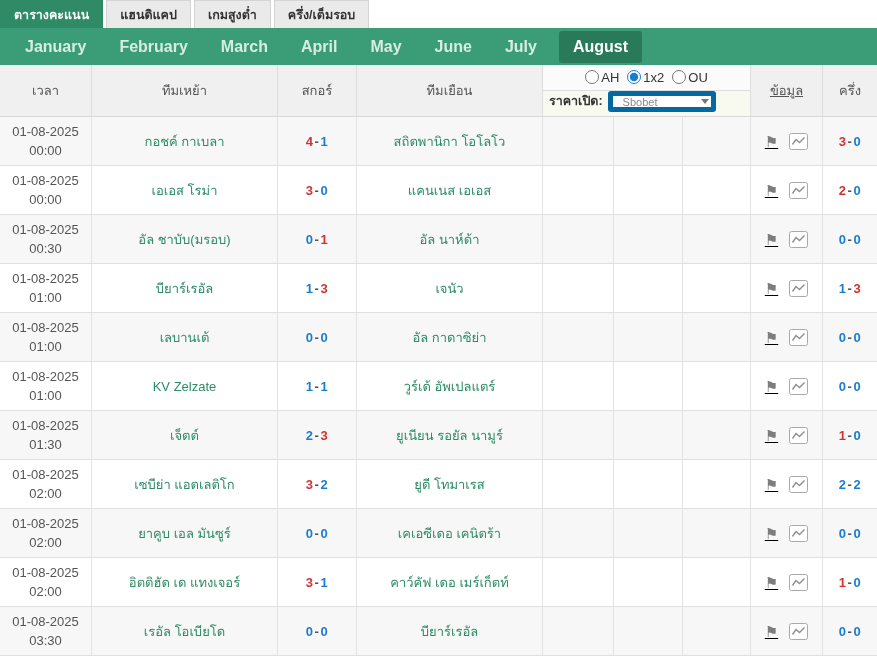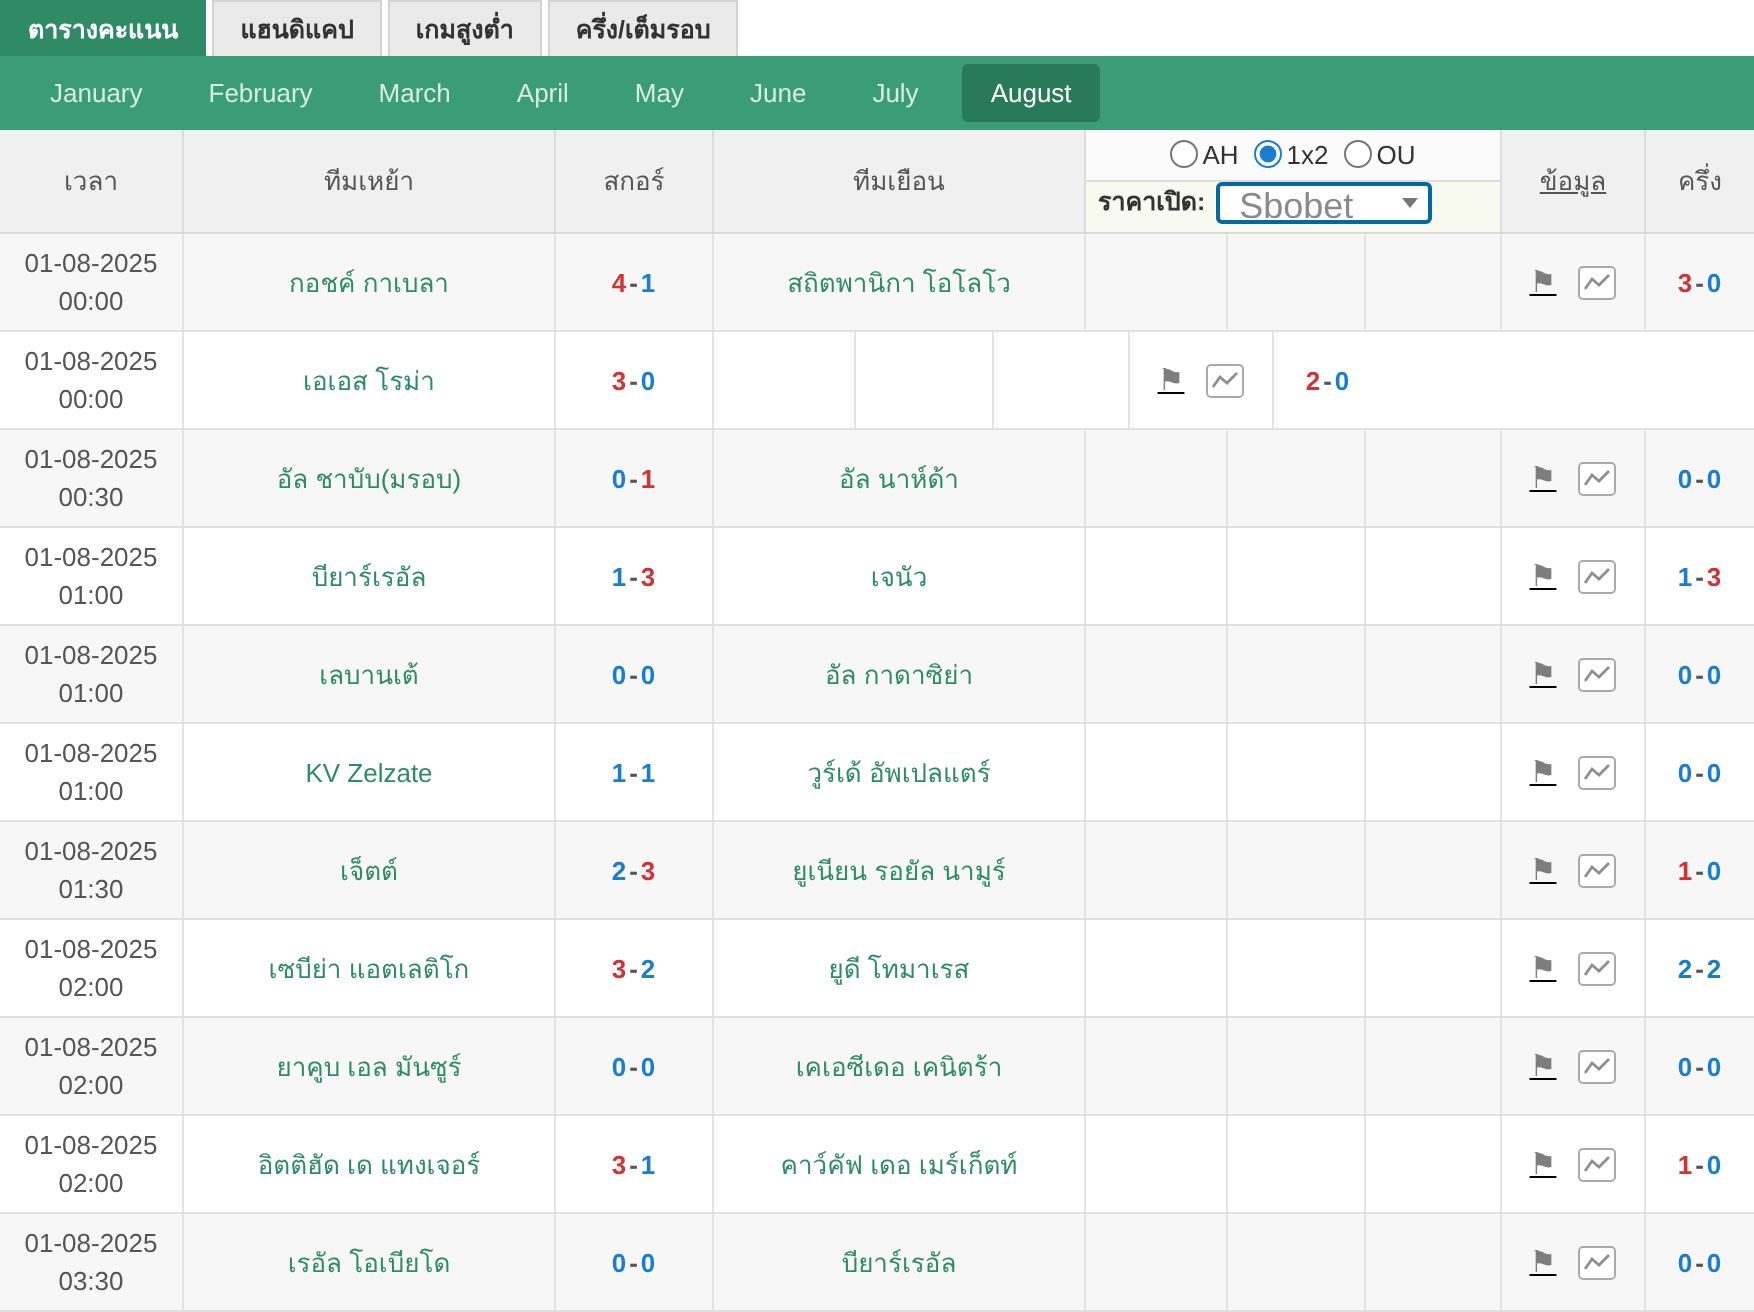--- a/index.html
+++ b/index.html
@@ -8,21 +8,21 @@
 
   
   .tabbar { height: 28px; background: #ffffff; display: flex; align-items: stretch; }
   .tab { height: 28px; line-height: 28px; padding: 0 13px; font-size: 12.5px; font-weight: bold;
          background: #EAEAEA; color: #333; margin-right: 3px; border: 1px solid #D4D4D4;
          border-bottom: none; cursor: pointer; white-space: nowrap; }
   .tab.active { background: #2F8A66; color: #fff; border-color: #2F8A66; }
 
   
   .monthbar { height: 37px; background: #3B9C78; display: flex; align-items: center; padding-left: 14px; }
-  .month { color: #D8EDE2; font-size: 13px; font-weight: normal; padding: 5px 11px; margin-right: 11px;
+  .month { color: #D8EDE2; font-size: 16px; font-weight: bold; padding: 5px 11px; margin-right: 11px;
            cursor: pointer; border-radius: 3px; white-space: nowrap; }
   .month.active { background: #287A58; color: #fff; padding: 7px 14px; }
 
   
   .thead { height: 52px; background: #F0F0F0; display: flex; border-bottom: 1px solid #D9D9D9; }
   .th { font-size: 13px; color: #555; display: flex; align-items: center; justify-content: center;
         border-right: 1px solid #DDDDDD; }
   .c-time  { width: 92px;  }
   .c-home  { width: 186px; }
   .c-score { width: 79px;  }
@@ -35,22 +35,22 @@
   .c-half  { width: 54px; border-right: none; }
 
   .odds-radios { height: 26px; background: #FBFBFB; border-bottom: 1px solid #DDDDDD;
                  display: flex; align-items: center; justify-content: center; gap: 8px; font-size: 13px; color: #333; }
   .odds-radios label { display: flex; align-items: center; gap: 2px; cursor: pointer; }
   .odds-radios input { width: 14px; height: 14px; accent-color: #1A7DD0; margin: 0; cursor: pointer; }
   .odds-price { height: 26px; background: #F8FAEF; display: flex; align-items: flex-start; padding-left: 6px; gap: 5px; }
   .price-label { font-size: 12.5px; color: #333; font-weight: bold; white-space: nowrap; }
   .select-wrap { position: relative; }
   .select-wrap select { -webkit-appearance: none; appearance: none; width: 108px; height: 21px;
-        border: 2px solid #0369a1; border-radius: 3px; background: #fff; color: #8a8a8a;
-        font-size: 18px; padding: 0 18px 0 10px; font-family: "Liberation Sans", sans-serif; }
+        border: 5px solid #0369a1; border-radius: 3px; background: #fff; color: #8a8a8a;
+        font-size: 11px; padding: 0 18px 0 10px; font-family: "Liberation Sans", sans-serif; }
   .select-arrow { position: absolute; right: 7px; top: 8px; width: 0; height: 0; pointer-events: none;
         border-left: 4px solid transparent; border-right: 4px solid transparent; border-top: 5px solid #777; }
 
   
   .row { height: 49px; display: flex; border-bottom: 1px solid #E0E0E0; background: #fff; }
   .row:nth-child(odd) { background: #F7F7F7; }
   .cell { display: flex; align-items: center; justify-content: center; border-right: 1px solid #E3E3E3; font-size: 13px; }
   .cell.c-half { border-right: none; }
   .timecell { flex-direction: column; line-height: 19px; color: #555; }
   .team { color: #2E8B66; cursor: pointer; text-align: center; padding: 0 4px; }
@@ -150,20 +150,23 @@
       <div data-interactable="false">00:00</div>
     </div>
     <div class="cell c-home" data-interactable="false">
       <span class="team" data-interactable="true">เอเอส โรม่า</span>
     </div>
     <div class="cell c-score score" data-interactable="false">
       <span class="sc-red">3</span>
           <span class="dash">-</span>
           <span class="sc-blue">0</span>
     </div>
+    <div class="cell c-away" data-interactable="false">
+      <span class="team" data-interactable="true">แคนเนส เอเอส</span>
+    </div>
     <div class="cell c-odd" data-interactable="false"></div>
     <div class="cell c-odd2" data-interactable="false"></div>
     <div class="cell c-odd3" data-interactable="false"></div>
     <div class="cell c-info infocell" data-interactable="false">
       <span class="flag" data-interactable="true">⚑</span>
       <span class="charticon" data-interactable="true">
         <svg width="19" height="17" viewBox="0 0 19 17">
           <rect x="0.5" y="0.5" width="18" height="16" rx="2" fill="#ffffff" stroke="#A9A9A9"></rect>
           <polyline points="3.5,11.5 7,6.5 10.5,9.5 15.5,4.5" fill="none" stroke="#8f8f8f" stroke-width="1.4"></polyline>
         </svg>

